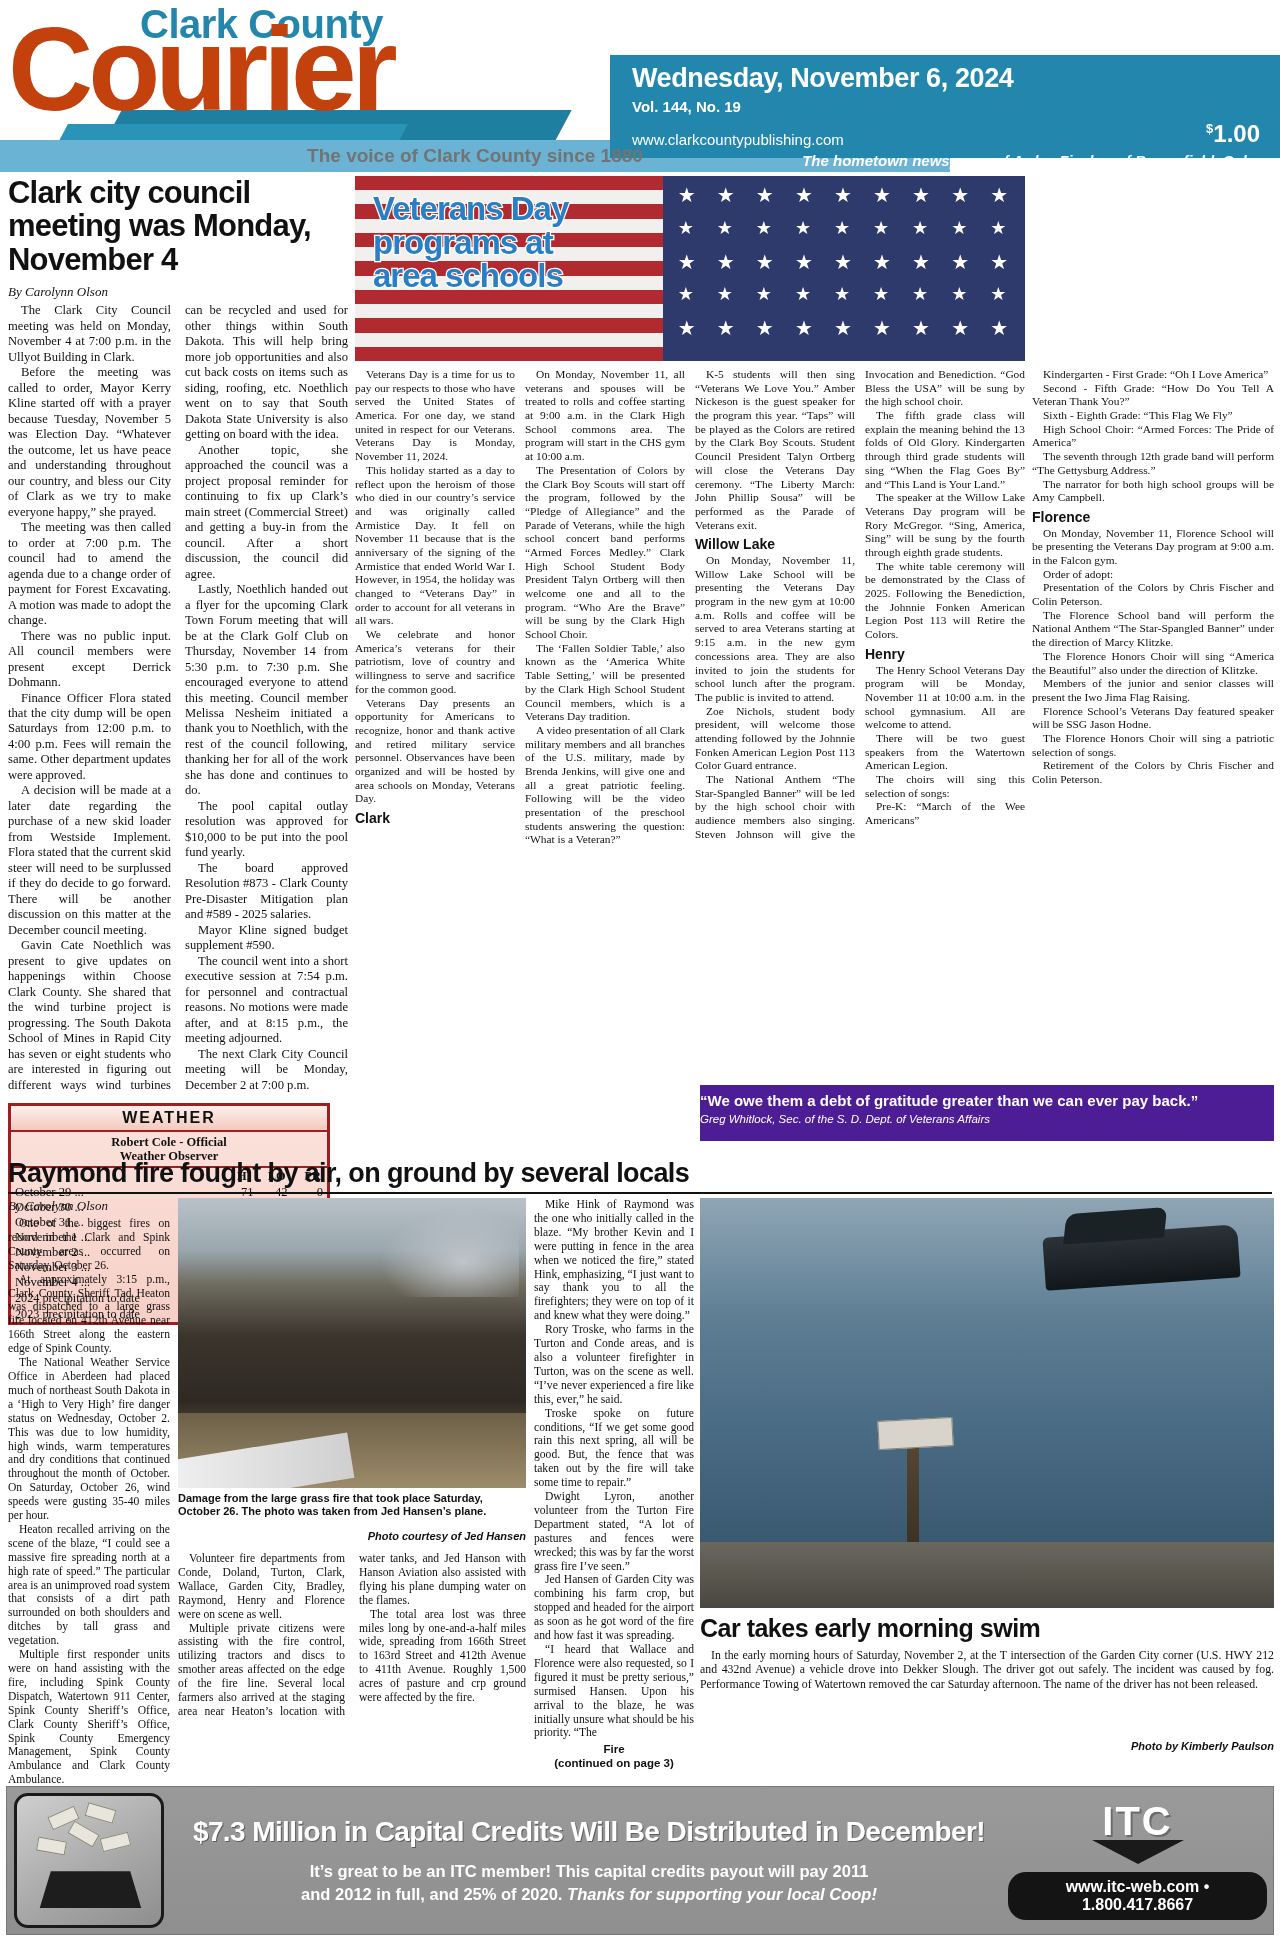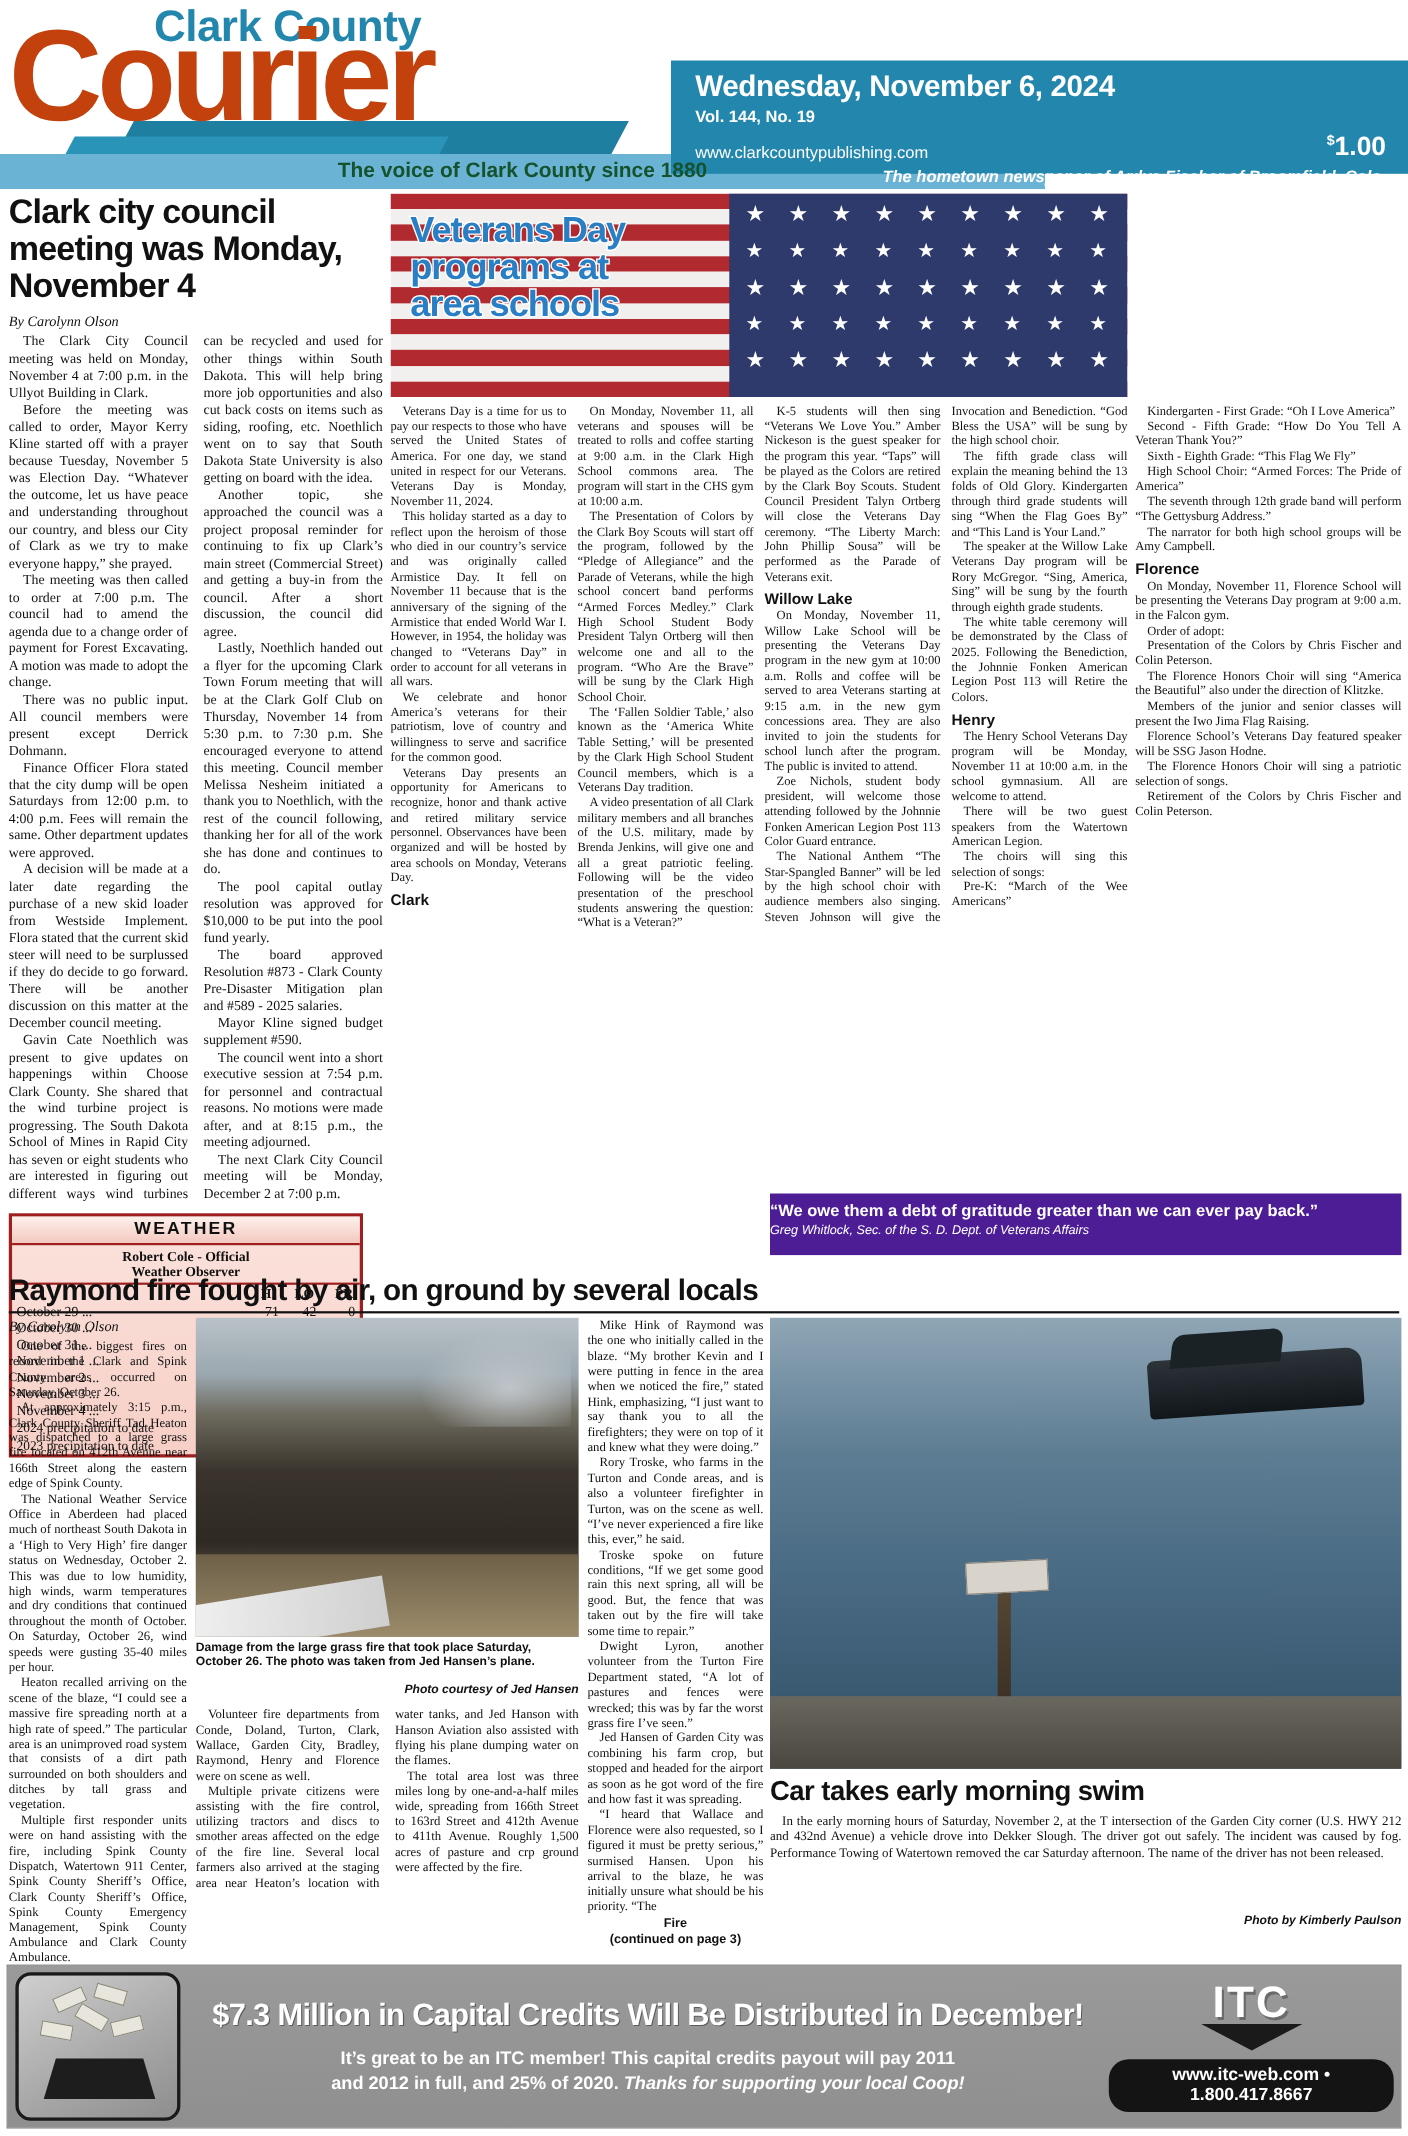--- a/index.html
+++ b/index.html
@@ -44,21 +44,21 @@
     z-index:0;
   }
   .mh-band {
     position:absolute; left:0; top:140px; width:950px; height:32px;
     background:#6ab3d4;
   }
   .mh-tagline {
     position:absolute; left:0; top:140px; width:950px; height:32px;
     display:flex; align-items:center; justify-content:center;
     font-family:"Liberation Sans", sans-serif;
-    font-weight:bold; font-size:19px; color:#14532d;
+    font-weight:bold; font-size:19px; color:#737373;
     z-index:3;
   }
   .mh-right {
     position:absolute; right:0; top:55px; width:670px; height:103px;
     background:#2387ad; color:#fff;
     padding:8px 20px 0 22px;
   }
   .mh-date {
     font-family:"Liberation Sans", sans-serif;
     font-weight:bold; font-size:27px; line-height:1.15; letter-spacing:-0.4px;
@@ -514,20 +514,21 @@
           <p>Kindergarten - First Grade: “Oh I Love America”</p>
           <p>Second - Fifth Grade: “How Do You Tell A Veteran Thank You?”</p>
           <p>Sixth - Eighth Grade: “This Flag We Fly”</p>
           <p>High School Choir: “Armed Forces: The Pride of America”</p>
           <p>The seventh through 12th grade band will perform “The Gettysburg Address.”</p>
           <p>The narrator for both high school groups will be Amy Campbell.</p>
           <div class="subhead">Florence</div>
           <p>On Monday, November 11, Florence School will be presenting the Veterans Day program at 9:00 a.m. in the Falcon gym.</p>
           <p>Order of adopt:</p>
           <p>Presentation of the Colors by Chris Fischer and Colin Peterson.</p>
+          <p>The Florence School band will perform the National Anthem “The Star-Spangled Banner” under the direction of Marcy Klitzke.</p>
           <p>The Florence Honors Choir will sing “America the Beautiful” also under the direction of Klitzke.</p>
           <p>Members of the junior and senior classes will present the Iwo Jima Flag Raising.</p>
           <p>Florence School’s Veterans Day featured speaker will be SSG Jason Hodne.</p>
           <p>The Florence Honors Choir will sing a patriotic selection of songs.</p>
           <p>Retirement of the Colors by Chris Fischer and Colin Peterson.</p>
         </div>
     </div>
   </div>
 
   <div class="quote-box">

